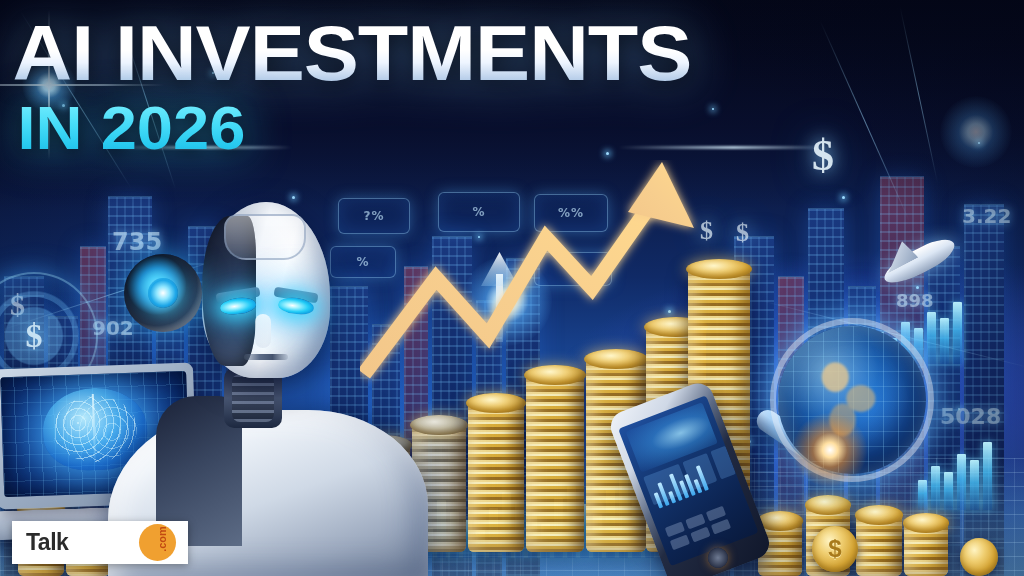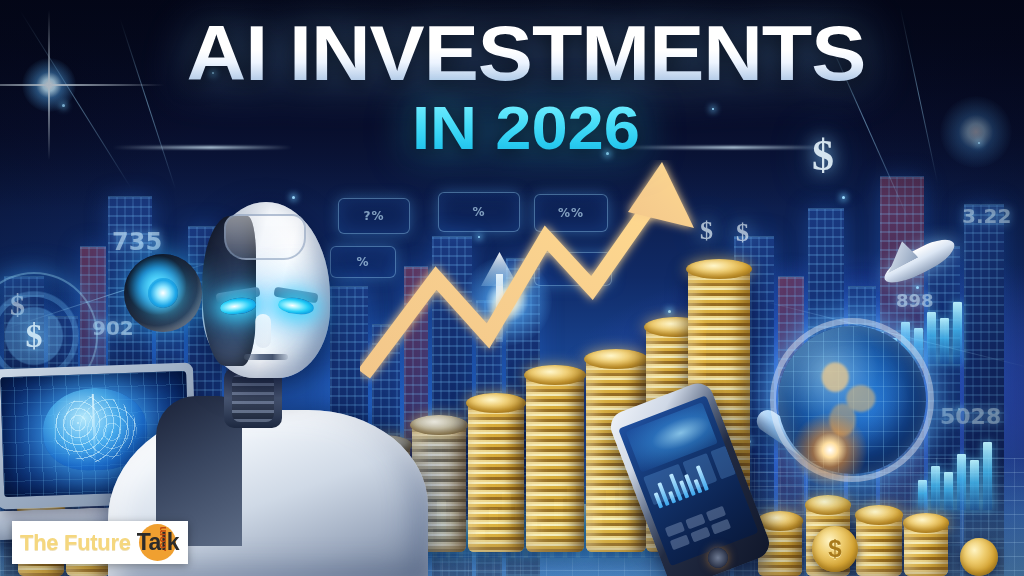--- a/index.html
+++ b/index.html
@@ -85,21 +85,21 @@
     position:absolute;
     color:rgba(215,240,255,.55);
     font-weight:700;
     filter:blur(.7px);
     text-shadow:0 0 10px rgba(120,200,255,.8);
     font-family:"DejaVu Sans", sans-serif;
     white-space:nowrap;
   }
 
   
-  .title-wrap{ position:absolute; left:0; right:0; top:16px; text-align:center; z-index:40;margin-left:28px; }
+  .title-wrap{ position:absolute; left:14px; right:0; top:16px; z-index:40;margin-left:28px; }
   .title-main{
     font-family:"Liberation Sans", sans-serif;
     font-size:78px; font-weight:700; line-height:.96;
     letter-spacing:-1px;
     background:linear-gradient(180deg,#ffffff 0%, #ffffff 46%, #eef5ff 62%, #b9cfea 84%, #93b2d8 100%);
     -webkit-background-clip:text; background-clip:text;
     -webkit-text-fill-color:transparent; color:transparent;
     filter:drop-shadow(0 4px 10px rgba(0,0,0,.72)) drop-shadow(0 0 22px rgba(120,190,255,.45));
     transform:scaleX(1.06);
   }
@@ -731,22 +731,18 @@
   <div class="streak" style="left:112px; width:180px;"></div>
   <div class="streak" style="left:618px; width:210px;"></div>
   <div class="title-wrap">
     <div class="title-main">AI INVESTMENTS</div>
     <div class="title-sub">IN 2026</div>
   </div>
 
   <div class="bg-vignette"></div>
 
   <div class="logo">
-    <span class="logo-the-future">
-      <span>The</span>
-      <span>Future</span>
-    </span>
     <span class="logo-talk">Talk</span>
     <span class="logo-circle"></span>
     <span class="logo-com">.com</span>
   </div>
 
 </div>
 
 </body></html>

